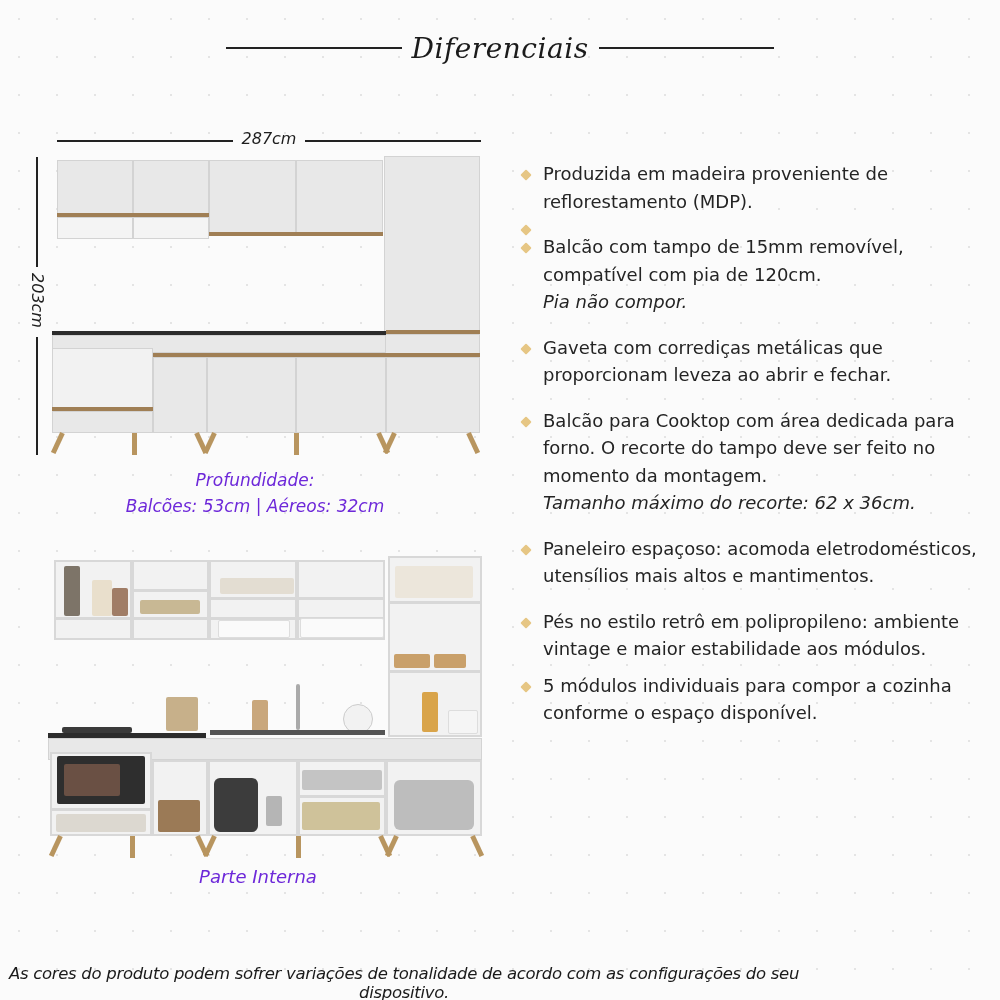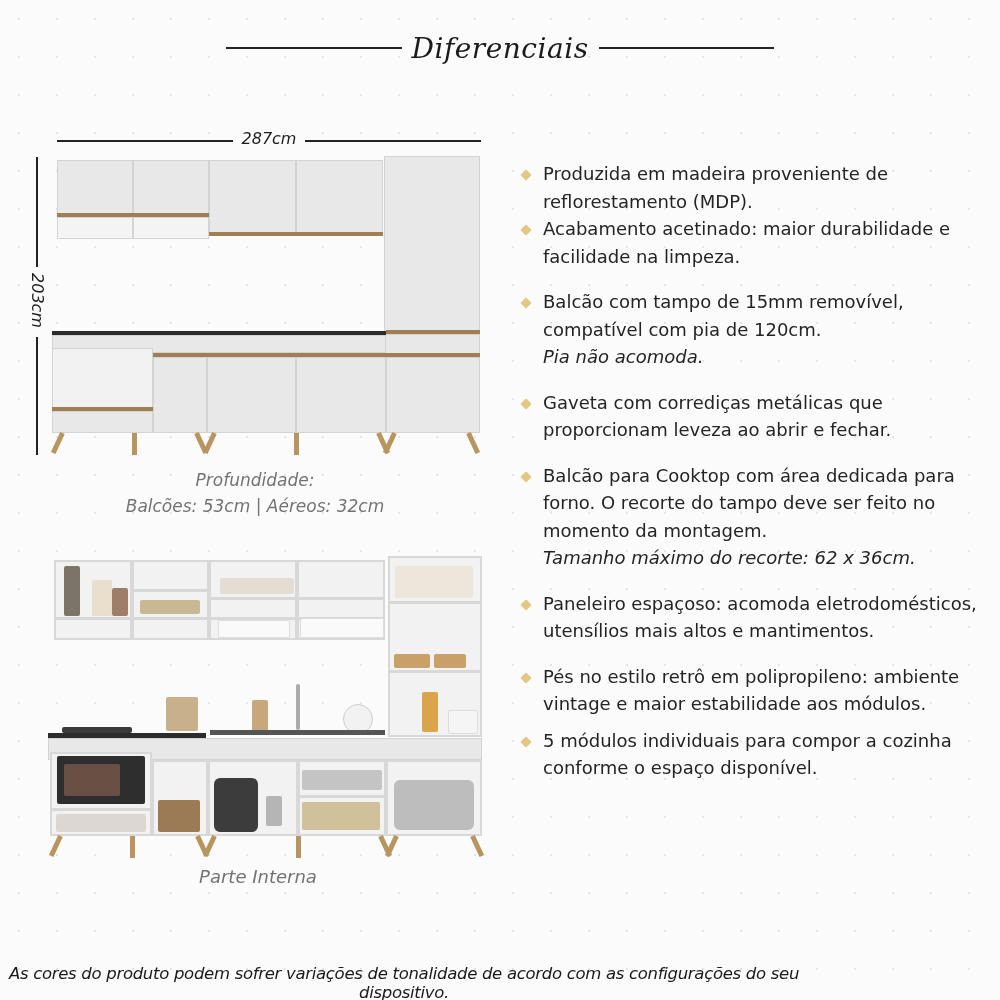--- a/index.html
+++ b/index.html
@@ -22,21 +22,21 @@
   .dim-v { position:absolute; left:36px; top:157px; width:2px; height:298px; }
   .dim-v .line { position:absolute; left:0; width:1.5px; background:#222; }
   .dim-v .label { position:absolute; left:-32px; top:134px; width:66px; transform:rotate(90deg); font-style:italic; font-size:16px; text-align:center; }
 
   
   .cab { position:absolute; background:#e8e8e8; border:1px solid #d3d3d3; box-sizing:border-box; }
   .wood { position:absolute; background:#a07f55; }
   .counter { position:absolute; background:#2c2c2c; }
   .leg { position:absolute; width:5px; height:22px; background:#b8955f; transform-origin:top center; }
 
-  .caption { position:absolute; text-align:center; font-style:italic; font-size:17px; color:#737373; }
+  .caption { position:absolute; text-align:center; font-style:italic; font-size:17px; color:#6d28d9; }
 
   
   .features { position:absolute; left:522px; top:160px; width:470px; }
   .feature { position:relative; padding-left:21px; font-size:18px; line-height:27.5px; color:#242424; }
   .feature .bullet { position:absolute; left:0; top:11px; width:8px; height:8px; background:#e6c684; transform:rotate(45deg); border-radius:1px; }
   .feature .note { display:block; font-style:italic; }
   .disclaimer { position:absolute; left:0; top:964px; width:808px; text-align:center; font-style:italic; font-size:16.5px; color:#1a1a1a; letter-spacing:-0.3px; }
 
   
   .shelf-box { position:absolute; background:#f2f2f2; border:2px solid #d8d8d8; box-sizing:border-box; }
@@ -174,26 +174,25 @@
 
 <div class="caption" style="left:158px;top:866px;width:200px;font-size:18px;">Parte Interna</div>
 
 <div class="features">
   <div class="feature" style="">
     <span class="bullet"></span>
     <span>Produzida em madeira proveniente de reflorestamento (MDP).</span>
   </div>
   <div class="feature" style="margin-bottom:18px;">
     <span class="bullet"></span>
-    <span>Acabamento acetinado: maior durabilidade e facilidade na limpeza.</span>
   </div>
   <div class="feature" style="margin-bottom:18px;">
     <span class="bullet"></span>
     <span>Balcão com tampo de 15mm removível, compatível com pia de 120cm.</span>
-    <span class="note">Pia não acomoda.</span>
+    <span class="note">Pia não compor.</span>
   </div>
   <div class="feature" style="margin-bottom:18px;">
     <span class="bullet"></span>
     <span>Gaveta com corrediças metálicas que proporcionam leveza ao abrir e fechar.</span>
   </div>
   <div class="feature" style="margin-bottom:18px;">
     <span class="bullet"></span>
     <span>Balcão para Cooktop com área dedicada para forno. O recorte do tampo deve ser feito no momento da montagem.</span>
     <span class="note">Tamanho máximo do recorte: 62 x 36cm.</span>
   </div>

